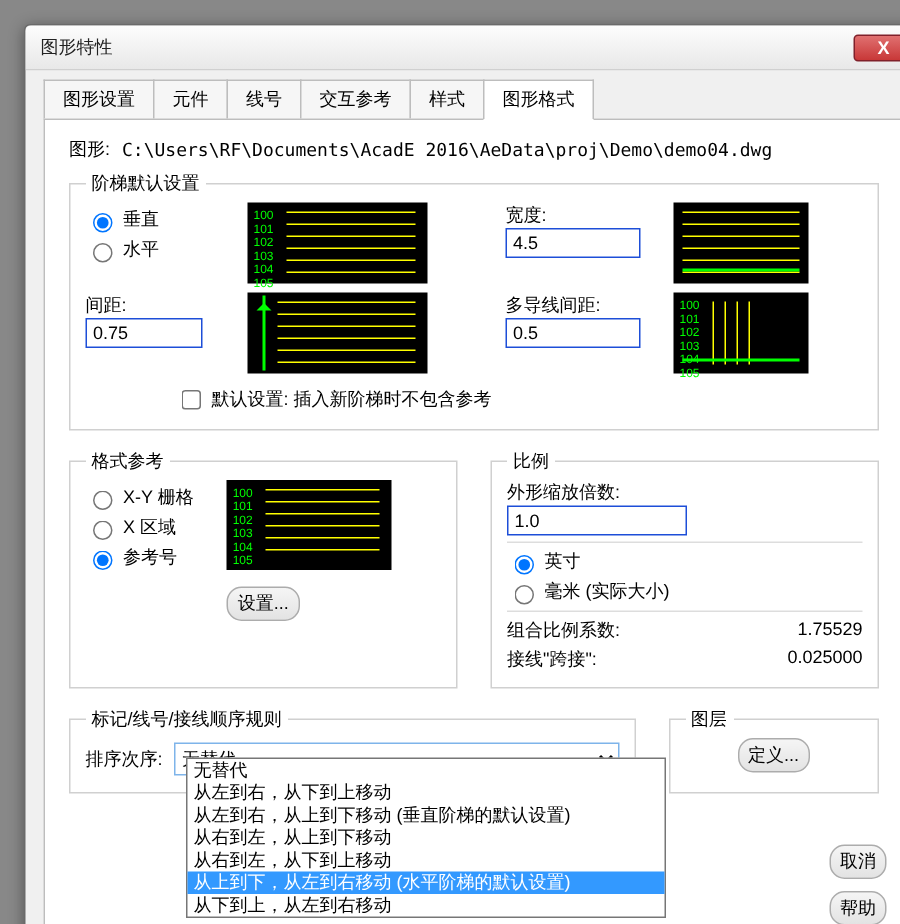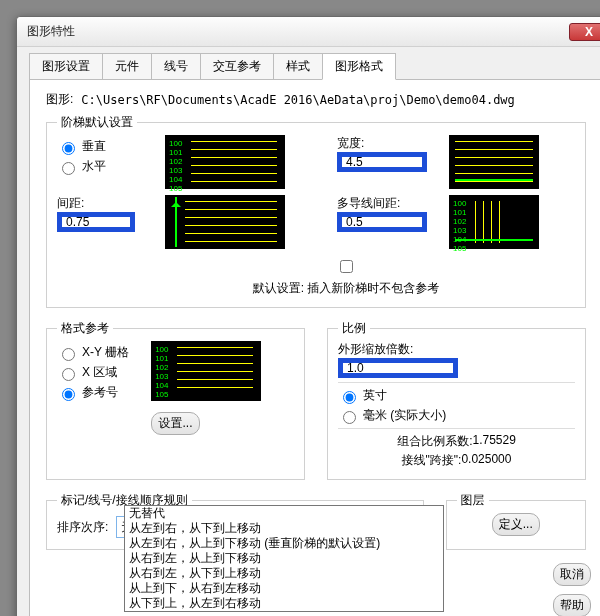--- a/index.html
+++ b/index.html
@@ -9,42 +9,42 @@
 .titlebar .title{flex:1;color:#222;}
 .close-btn{width:40px;height:18px;background:linear-gradient(#e07070,#c83838);border:1px solid #80202a;border-radius:3px;display:flex;align-items:center;justify-content:center;color:#fff;font-weight:bold;font-size:10px;}
 .tabs{display:flex;padding:6px 12px 0 12px;position:relative;}
 .tab{padding:4px 12px;border:1px solid #bdbdbd;background:#f6f6f6;border-bottom:none;margin-right:-1px;position:relative;}
 .tab.active{background:#fff;border-bottom:1px solid #fff;z-index:2;}
 .panel{background:#fff;margin:0 12px;border:1px solid #bdbdbd;padding:8px 16px 12px 16px;height:calc(100% - 36px - 30px - 6px);position:relative;top:-1px;}
 .row{display:flex;align-items:center;gap:8px;margin:3px 0;}
 fieldset{border:1px solid #d0d0d0;margin:6px 0;padding:4px 10px 8px 10px;}
 legend{padding:0 4px;}
 .cols{display:flex;gap:22px;}
-input[type=text]{border:5px solid #1d4ed8;padding:2px 4px;height:20px;}
+input[type=text]{border:1px solid #1d4ed8;padding:2px 4px;height:20px;}
 select{border:1px solid #7eb4ea;height:22px;background:#fff;}
 .btn{border:1px solid #acacac;background:linear-gradient(#f5f5f5,#e3e3e3);padding:2px 6px;border-radius:10px;}
 .radio-line{display:flex;align-items:center;gap:4px;margin:3px 0;}
 .img-box{background:#000;width:120px;height:54px;position:relative;display:inline-block;}
 .img-box2{background:#000;width:90px;height:54px;position:relative;display:inline-block;}
 .h-lines{position:absolute;inset:6px 8px;}
 .h-lines div{border-top:1px solid #ff0;height:8px;}
 .nums{position:absolute;top:4px;left:4px;color:#0f0;font-size:8px;line-height:9px;}
 .arrow-v{position:absolute;left:6px;top:2px;bottom:2px;width:10px;}
 .arrow-v::before{content:"";position:absolute;left:50%;top:0;bottom:0;width:2px;background:#0f0;transform:translateX(-50%);}
 .arrow-v::after{content:"";position:absolute;left:0;top:0;border:5px solid transparent;border-bottom-color:#0f0;}
 .arrow-h{position:absolute;bottom:4px;left:6px;right:6px;height:10px;}
 .arrow-h::before{content:"";position:absolute;top:50%;left:0;right:0;height:2px;background:#0f0;transform:translateY(-50%);}
 .v-lines{position:absolute;inset:6px 26px;}
 .v-lines div{border-left:1px solid #ff0;display:inline-block;width:8px;height:100%;}
 .dropdown-open{position:absolute;left:107px;top:488px;width:320px;background:#fff;border:1px solid #767676;z-index:10;font-size:11px;line-height:15px;}
 .dropdown-open .opt{padding:0 4px;white-space:nowrap;overflow:hidden;}
 .dropdown-open .opt.hl{background:#3399ff;color:#fff;}
 .bottom-buttons{position:absolute;right:24px;bottom:14px;display:flex;gap:8px;flex-direction:column;}
-.kvrow{display:flex;justify-content:center;margin:2px 0;}
-label.ck{display:flex;align-items:center;gap:4px;flex-direction:column;}
+.kvrow{display:flex;justify-content:space-between;margin:2px 0;}
+label.ck{display:flex;align-items:center;gap:4px;}
 .grayline{border-top:1px solid #ddd;margin:4px 0;}
 </style>
 </head>
 <body>
 
 <div class="window">
 
   <div class="titlebar">
     <span class="title">图形特性</span>
     <div class="close-btn">
@@ -217,21 +217,21 @@
     </div>
 
   </div>
 
   <div class="dropdown-open">
     <div class="opt">无替代</div>
     <div class="opt">从左到右，从下到上移动</div>
     <div class="opt">从左到右，从上到下移动  (垂直阶梯的默认设置)</div>
     <div class="opt">从右到左，从上到下移动</div>
     <div class="opt">从右到左，从下到上移动</div>
-    <div class="opt">从上到下，从右到左移动</div>
+    <div class="opt hl">从上到下，从左到右移动  (水平阶梯的默认设置)</div>
     <div class="opt">从下到上，从左到右移动</div>
 
   </div>
 
   <div class="bottom-buttons">
     <button class="btn" style="visibility:hidden">确定</button>
     <button class="btn">取消</button>
     <button class="btn">帮助</button>
   </div>
 

